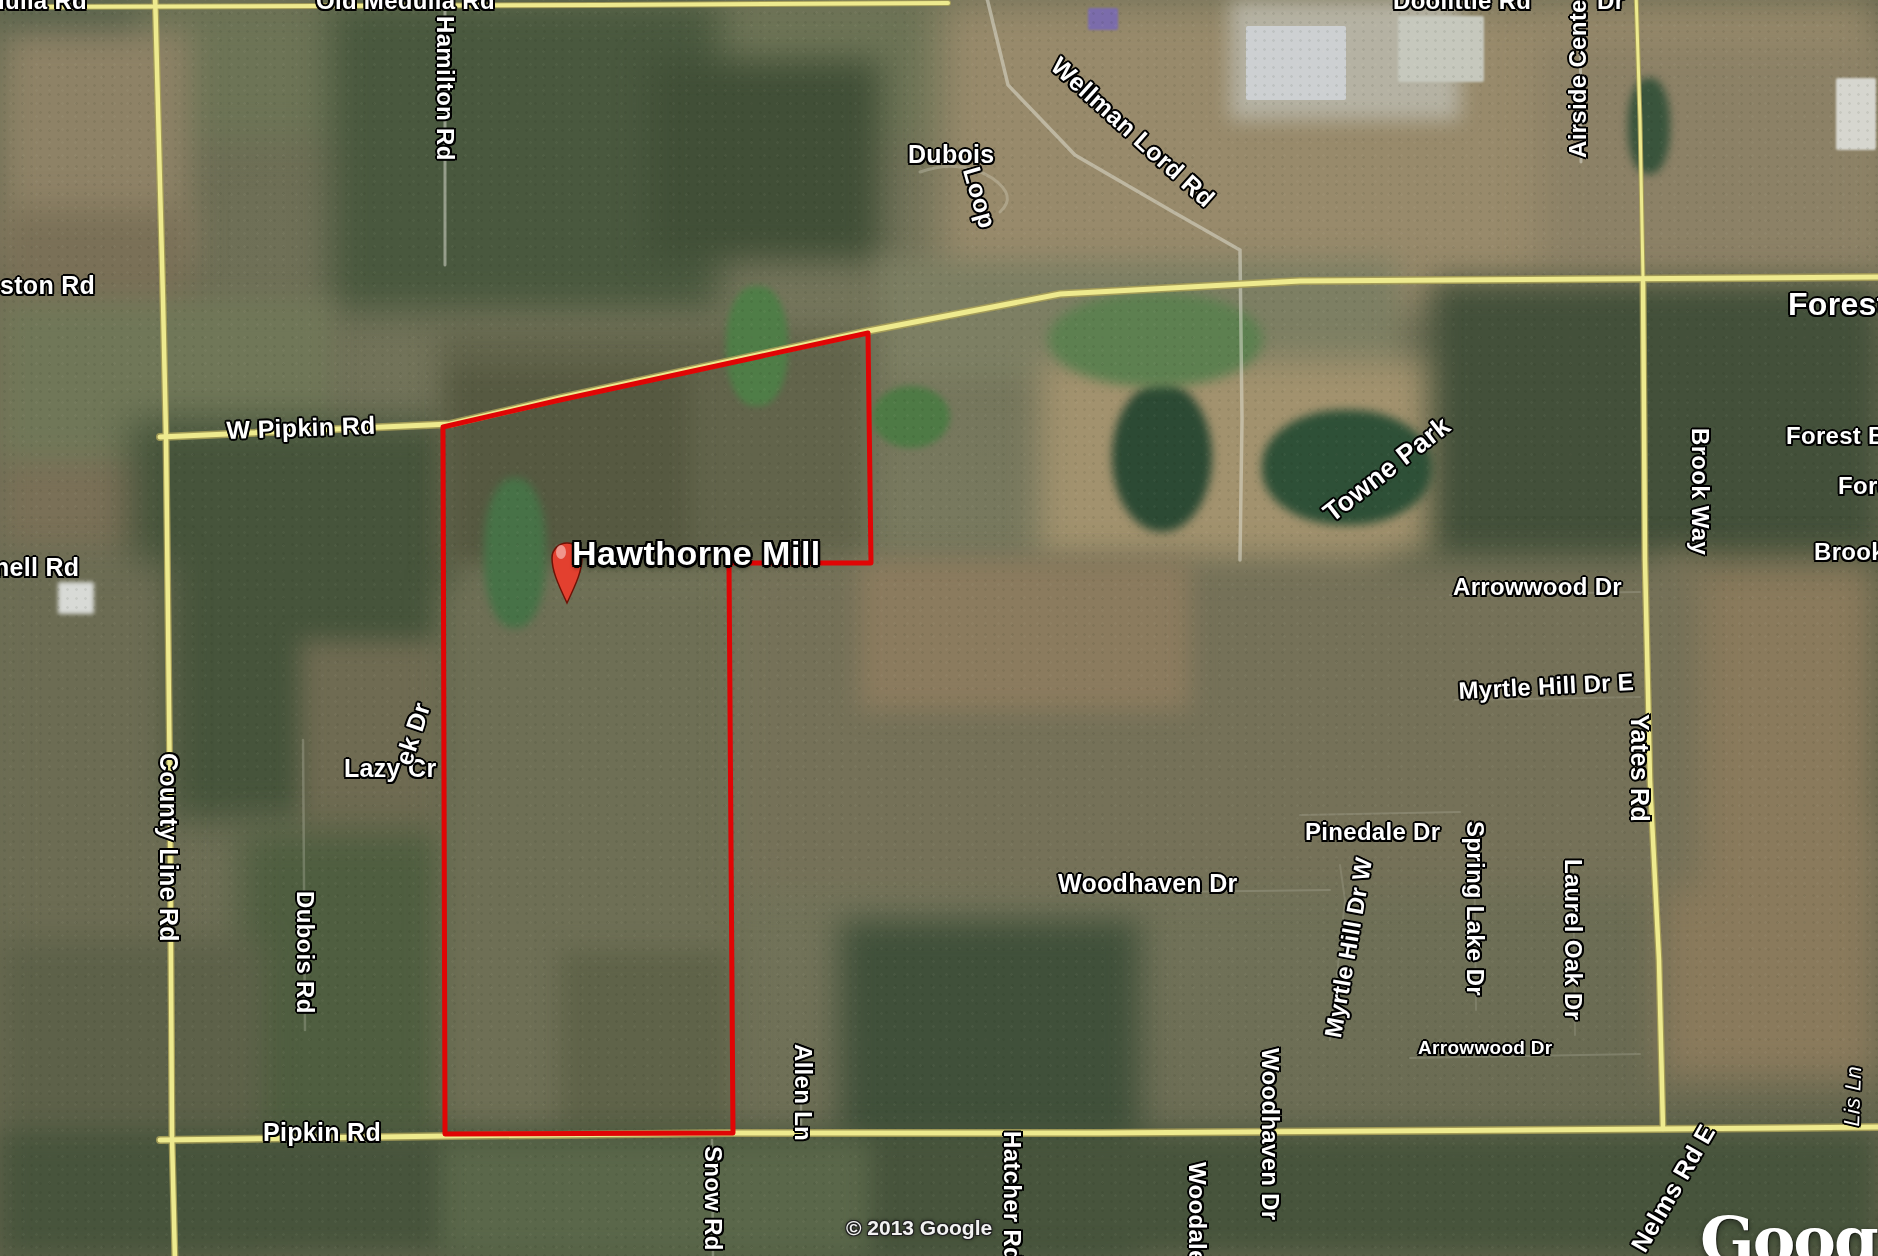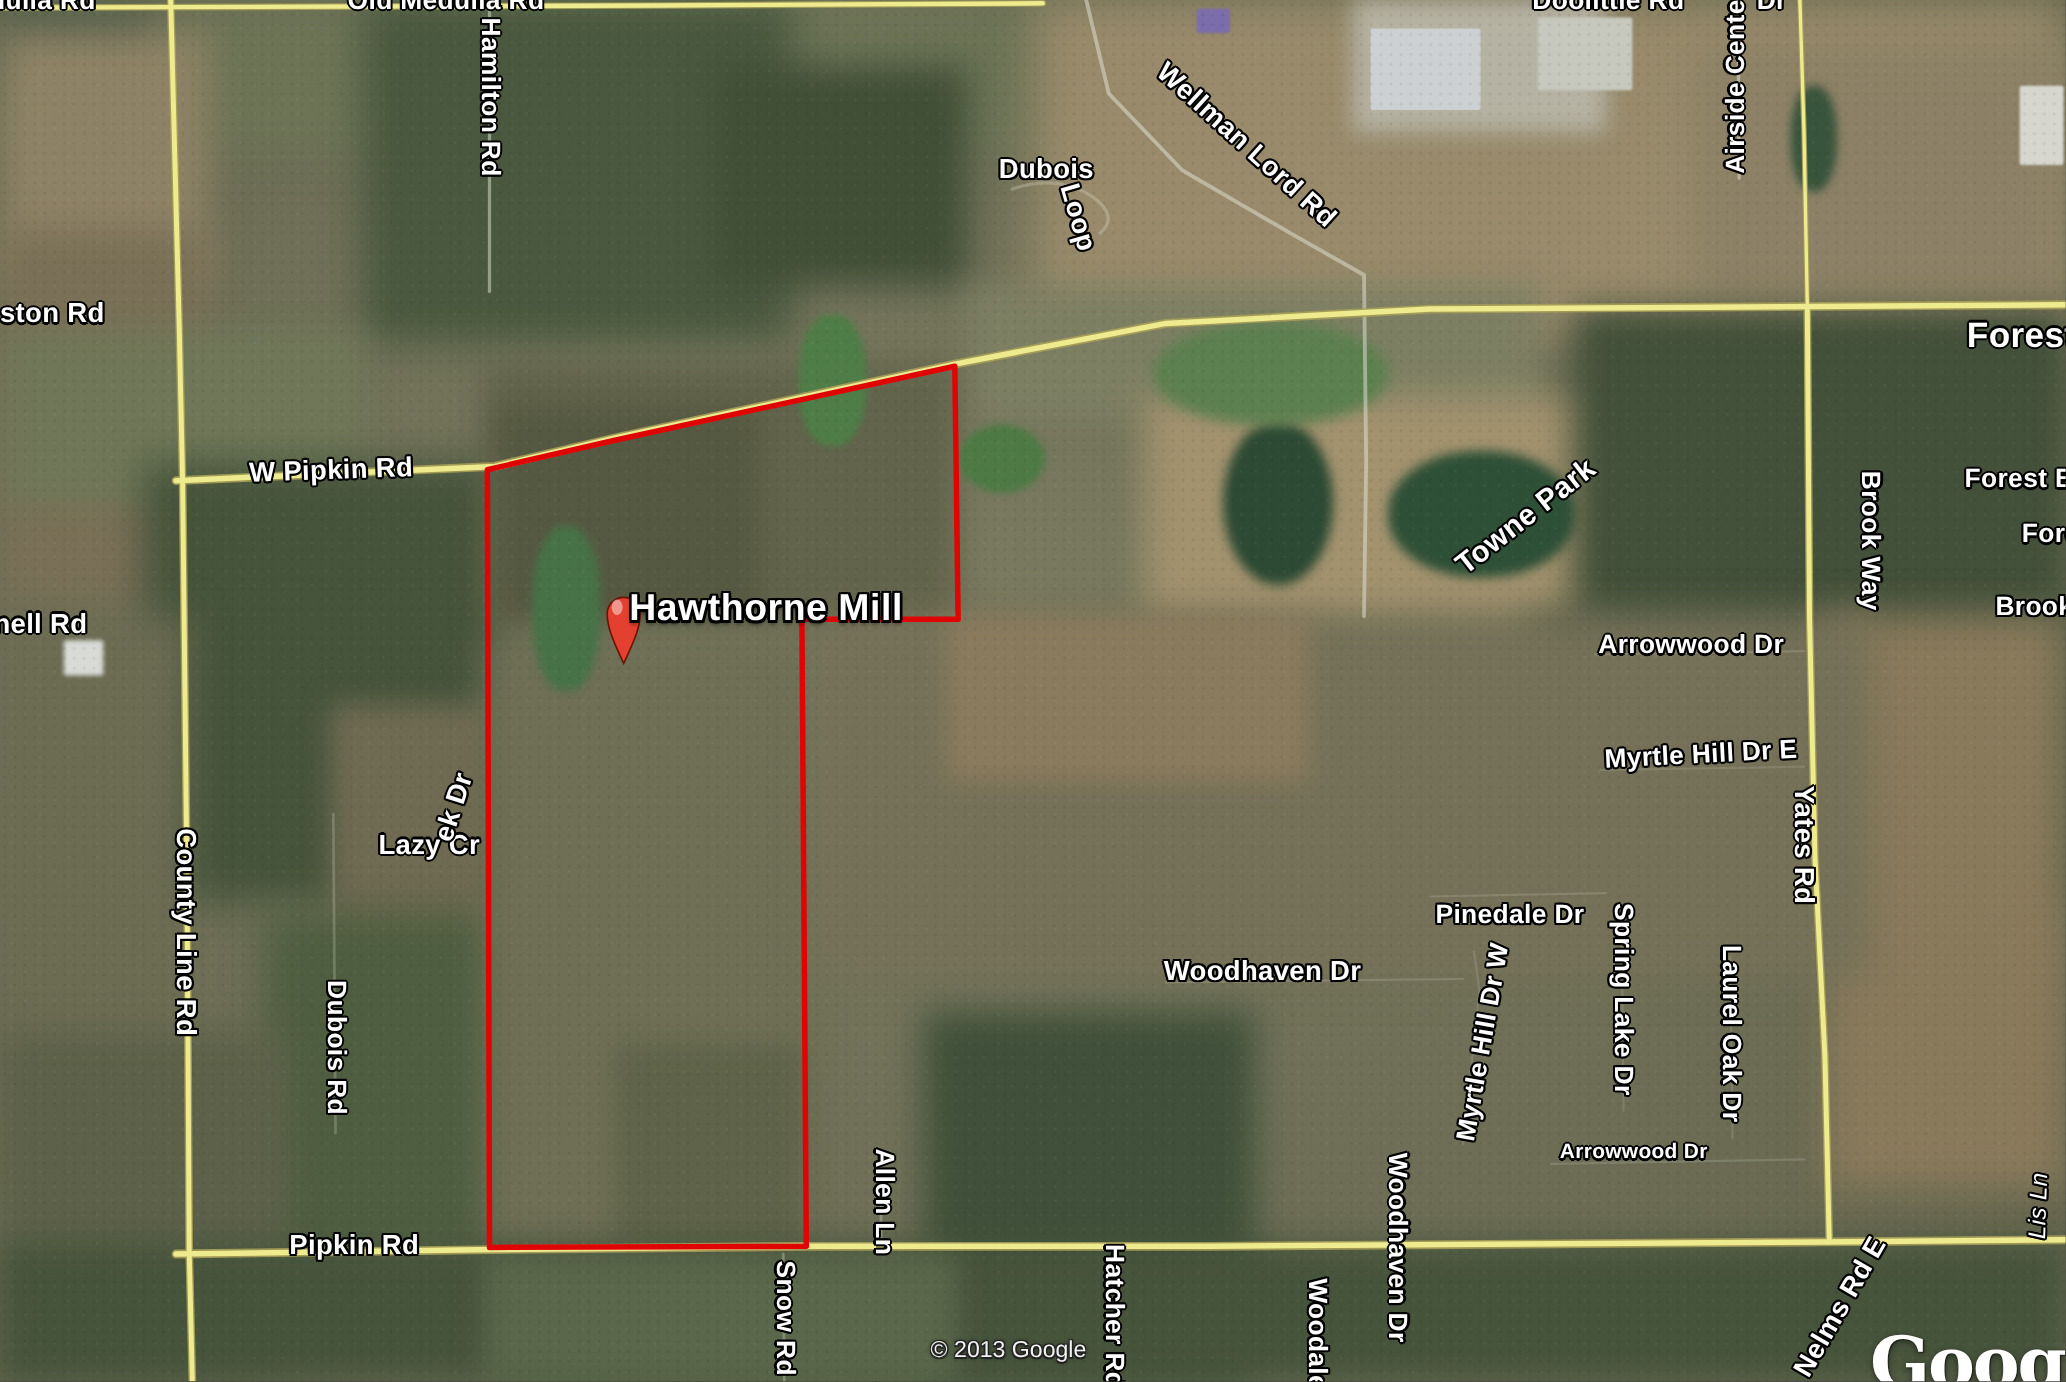--- a/index.html
+++ b/index.html
@@ -14,21 +14,21 @@
     background-size:9px 9px,13px 13px;background-position:0 0,4px 6px;}
   svg.overlay{position:absolute;left:0;top:0;}
   .lbl{position:absolute;white-space:nowrap;color:#fff;font-weight:700;line-height:1.06;
        letter-spacing:.3px;transform-origin:0 0;
        text-shadow:-1.5px -1.5px 0 #000,1.5px -1.5px 0 #000,-1.5px 1.5px 0 #000,1.5px 1.5px 0 #000,
                    0 -2px 0 #000,0 2px 0 #000,-2px 0 0 #000,2px 0 0 #000;}
   #placemark-label{position:absolute;left:572px;top:536px;font-size:34px;font-weight:700;color:#fff;
        white-space:nowrap;letter-spacing:.5px;line-height:1.05;
        text-shadow:-2px -2px 0 #000,2px -2px 0 #000,-2px 2px 0 #000,2px 2px 0 #000,
                    0 -2.5px 0 #000,0 2.5px 0 #000,-2.5px 0 0 #000,2.5px 0 0 #000,0 3px 4px rgba(0,0,0,.6);}
-  #attribution{position:absolute;left:846px;top:1216px;font-size:21px;font-weight:400;color:#f2f2f2;
+  #attribution{position:absolute;left:846px;top:1216px;font-size:21px;font-weight:700;color:#f2f2f2;
        white-space:nowrap;text-shadow:-1px -1px 0 #222,1px -1px 0 #222,-1px 1px 0 #222,1px 1px 0 #222,0 0 4px #000;}
   #watermark{position:absolute;left:1700px;top:1202px;font-family:"DejaVu Serif","Liberation Serif",serif;
        font-size:64px;font-weight:700;color:#fff;letter-spacing:-2px;white-space:nowrap;
        text-shadow:0 2px 6px rgba(0,0,0,.55),1px 1px 1px rgba(0,0,0,.5);}
 </style>
 </head>
 <body>
 
 <div id="map">
 

